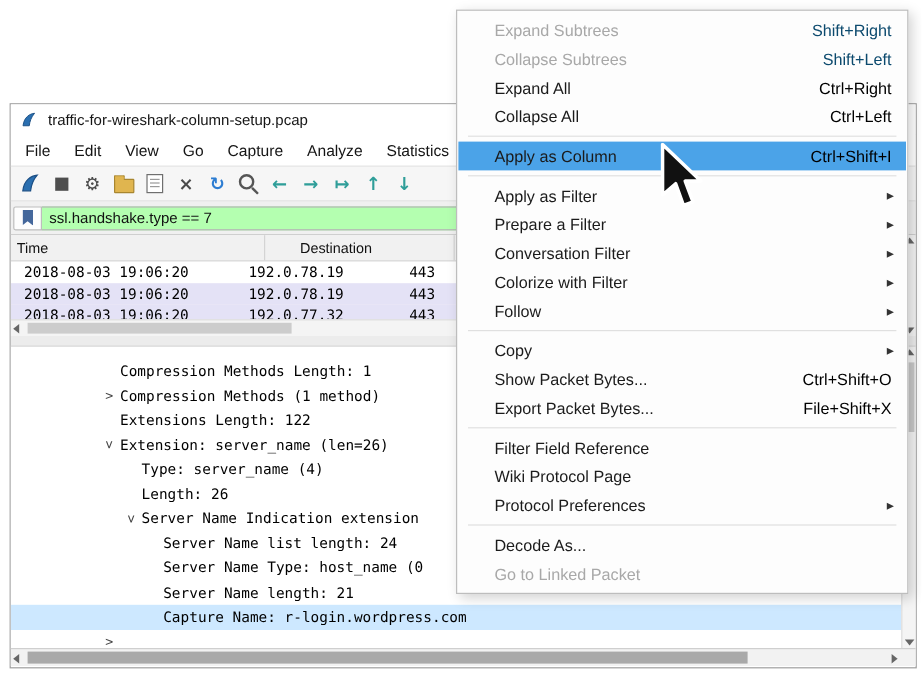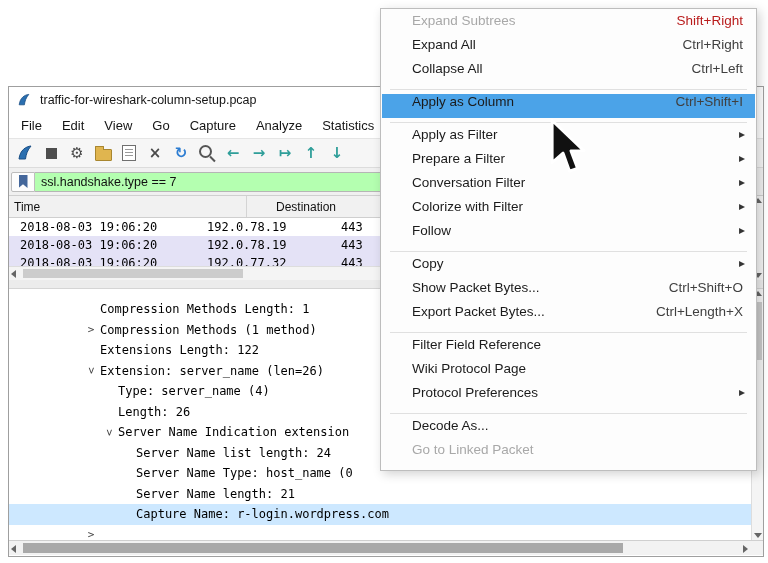--- a/index.html
+++ b/index.html
@@ -84,26 +84,26 @@
   .tri-right{border-top:4px solid transparent;border-bottom:4px solid transparent;border-left:5px solid #666;}
   .sb-pos-tl{position:absolute;left:2px;top:3px;}
   .sb-pos-tr{position:absolute;right:15px;top:4px;}
   .sb-pos-up{position:absolute;left:2px;top:2px;}
   .sb-pos-dn{position:absolute;left:2px;bottom:2px;}
 
   
   .ctxmenu{position:absolute;left:380px;top:8px;width:377px;background:#fdfdfd;
            border:1px solid #bdbdbd;box-shadow:3px 3px 10px rgba(0,0,0,0.18);
            padding:4px 1px;z-index:10;box-sizing:border-box;}
-  .menu-item{height:24px;display:flex;align-items:flex-start;padding:0 12px 0 30px;
+  .menu-item{height:24px;display:flex;align-items:center;padding:0 12px 0 30px;
              font-size:13.5px;color:#1b1b1b;position:relative;}
   .mi-label{flex:1;white-space:nowrap;}
-  .mi-shortcut{color:#404040;margin-left:18px;white-space:nowrap;}
+  .mi-shortcut{color:#000000;margin-left:18px;white-space:nowrap;}
   .menu-item.disabled{color:#a8a8a8;}
-  .menu-item.disabled .mi-shortcut{color:#b91c1c;}
+  .menu-item.disabled .mi-shortcut{color:#0c4a6e;}
   .mi-arrow{position:absolute;right:10px;font-size:12px;color:#333;}
   .menu-sep{height:1px;background:#e0e0e0;margin:4px 8px;}
 
   
   .cursor{position:absolute;left:549px;top:119px;z-index:20;}
 </style>
 </head>
 <body>
 
 <div class="page">
@@ -179,21 +179,21 @@
       <span class="bookmark-btn">
         <span class="bookmark-shape"></span>
       </span>
       <span class="filter-input" style="background: rgb(180, 255, 176);">
         <span>ssl.handshake.type == 7</span>
       </span>
       <span class="filter-add">+</span>
     </div>
 
     <div class="plheader" id="plheader">
-        <span class="plh-col" style="width: 238px;">Time</span>
+        <span class="plh-col" style="width: 212px;">Time</span>
         <span class="plh-col" style="width: 134px; margin-left: 24px;">Destination</span>
         <span class="plh-col" style="flex: 1 1 0%;">Destinatio</span>
       </div>
 
     <div class="plbody" id="plbody">
         <div class="prow"><span class="c-time">2018-08-03 19:06:20</span><span class="c-dest">192.0.78.19</span><span class="c-port">443</span></div>
         <div class="prow" style="background: rgb(228, 226, 246);"><span class="c-time">2018-08-03 19:06:20</span><span class="c-dest">192.0.78.19</span><span class="c-port">443</span></div>
         <div class="prow" style="background: rgb(228, 226, 246);"><span class="c-time">2018-08-03 19:06:20</span><span class="c-dest">192.0.77.32</span><span class="c-port">443</span></div>
       </div>
 
@@ -236,20 +236,24 @@
       <span class="tri tri-right sb-pos-tr"></span>
     </div>
 
   </div>
 
   <div class="ctxmenu" id="ctxmenu">
       <div class="menu-item disabled">
         <span class="mi-label">Expand Subtrees</span>
         <span class="mi-shortcut">Shift+Right</span>
       </div>
+      <div class="menu-item disabled">
+        <span class="mi-label">Collapse Subtrees</span>
+        <span class="mi-shortcut">Shift+Left</span>
+      </div>
       <div class="menu-item">
         <span class="mi-label">Expand All</span>
         <span class="mi-shortcut">Ctrl+Right</span>
       </div>
       <div class="menu-item">
         <span class="mi-label">Collapse All</span>
         <span class="mi-shortcut">Ctrl+Left</span>
       </div>
       <div class="menu-sep"></div>
       <div class="menu-item highlighted" style="background: rgb(75, 163, 232);">
@@ -281,21 +285,21 @@
       <div class="menu-item">
         <span class="mi-label">Copy</span>
         <span class="mi-arrow">▸</span>
       </div>
       <div class="menu-item">
         <span class="mi-label">Show Packet Bytes...</span>
         <span class="mi-shortcut">Ctrl+Shift+O</span>
       </div>
       <div class="menu-item">
         <span class="mi-label">Export Packet Bytes...</span>
-        <span class="mi-shortcut">Ctrl+Length+X</span>
+        <span class="mi-shortcut">File+Shift+X</span>
       </div>
       <div class="menu-sep"></div>
       <div class="menu-item">
         <span class="mi-label">Filter Field Reference</span>
       </div>
       <div class="menu-item">
         <span class="mi-label">Wiki Protocol Page</span>
       </div>
       <div class="menu-item">
         <span class="mi-label">Protocol Preferences</span>

